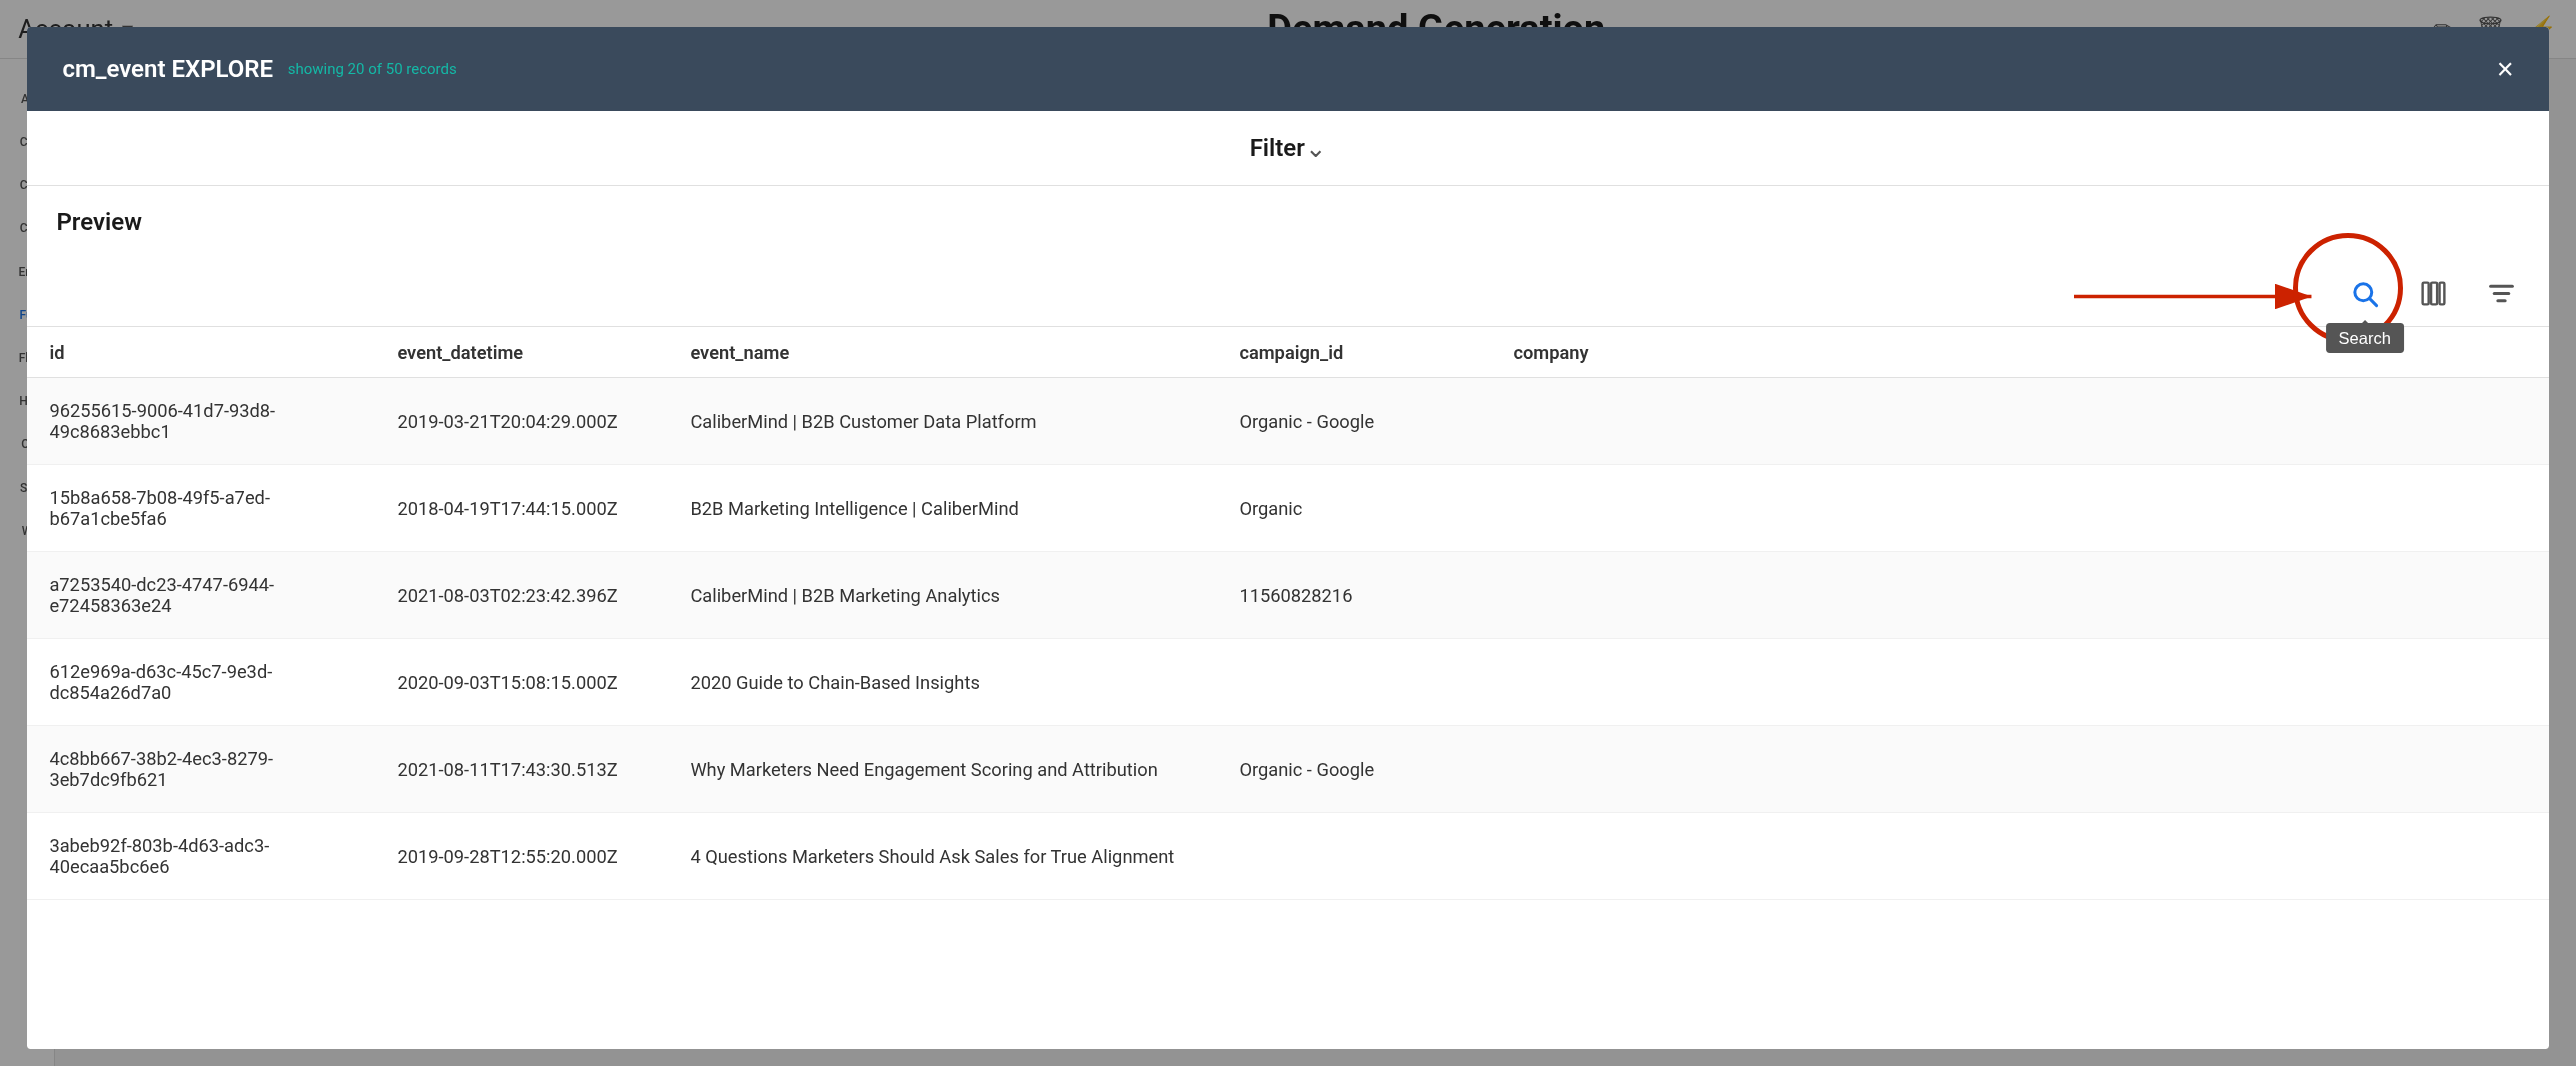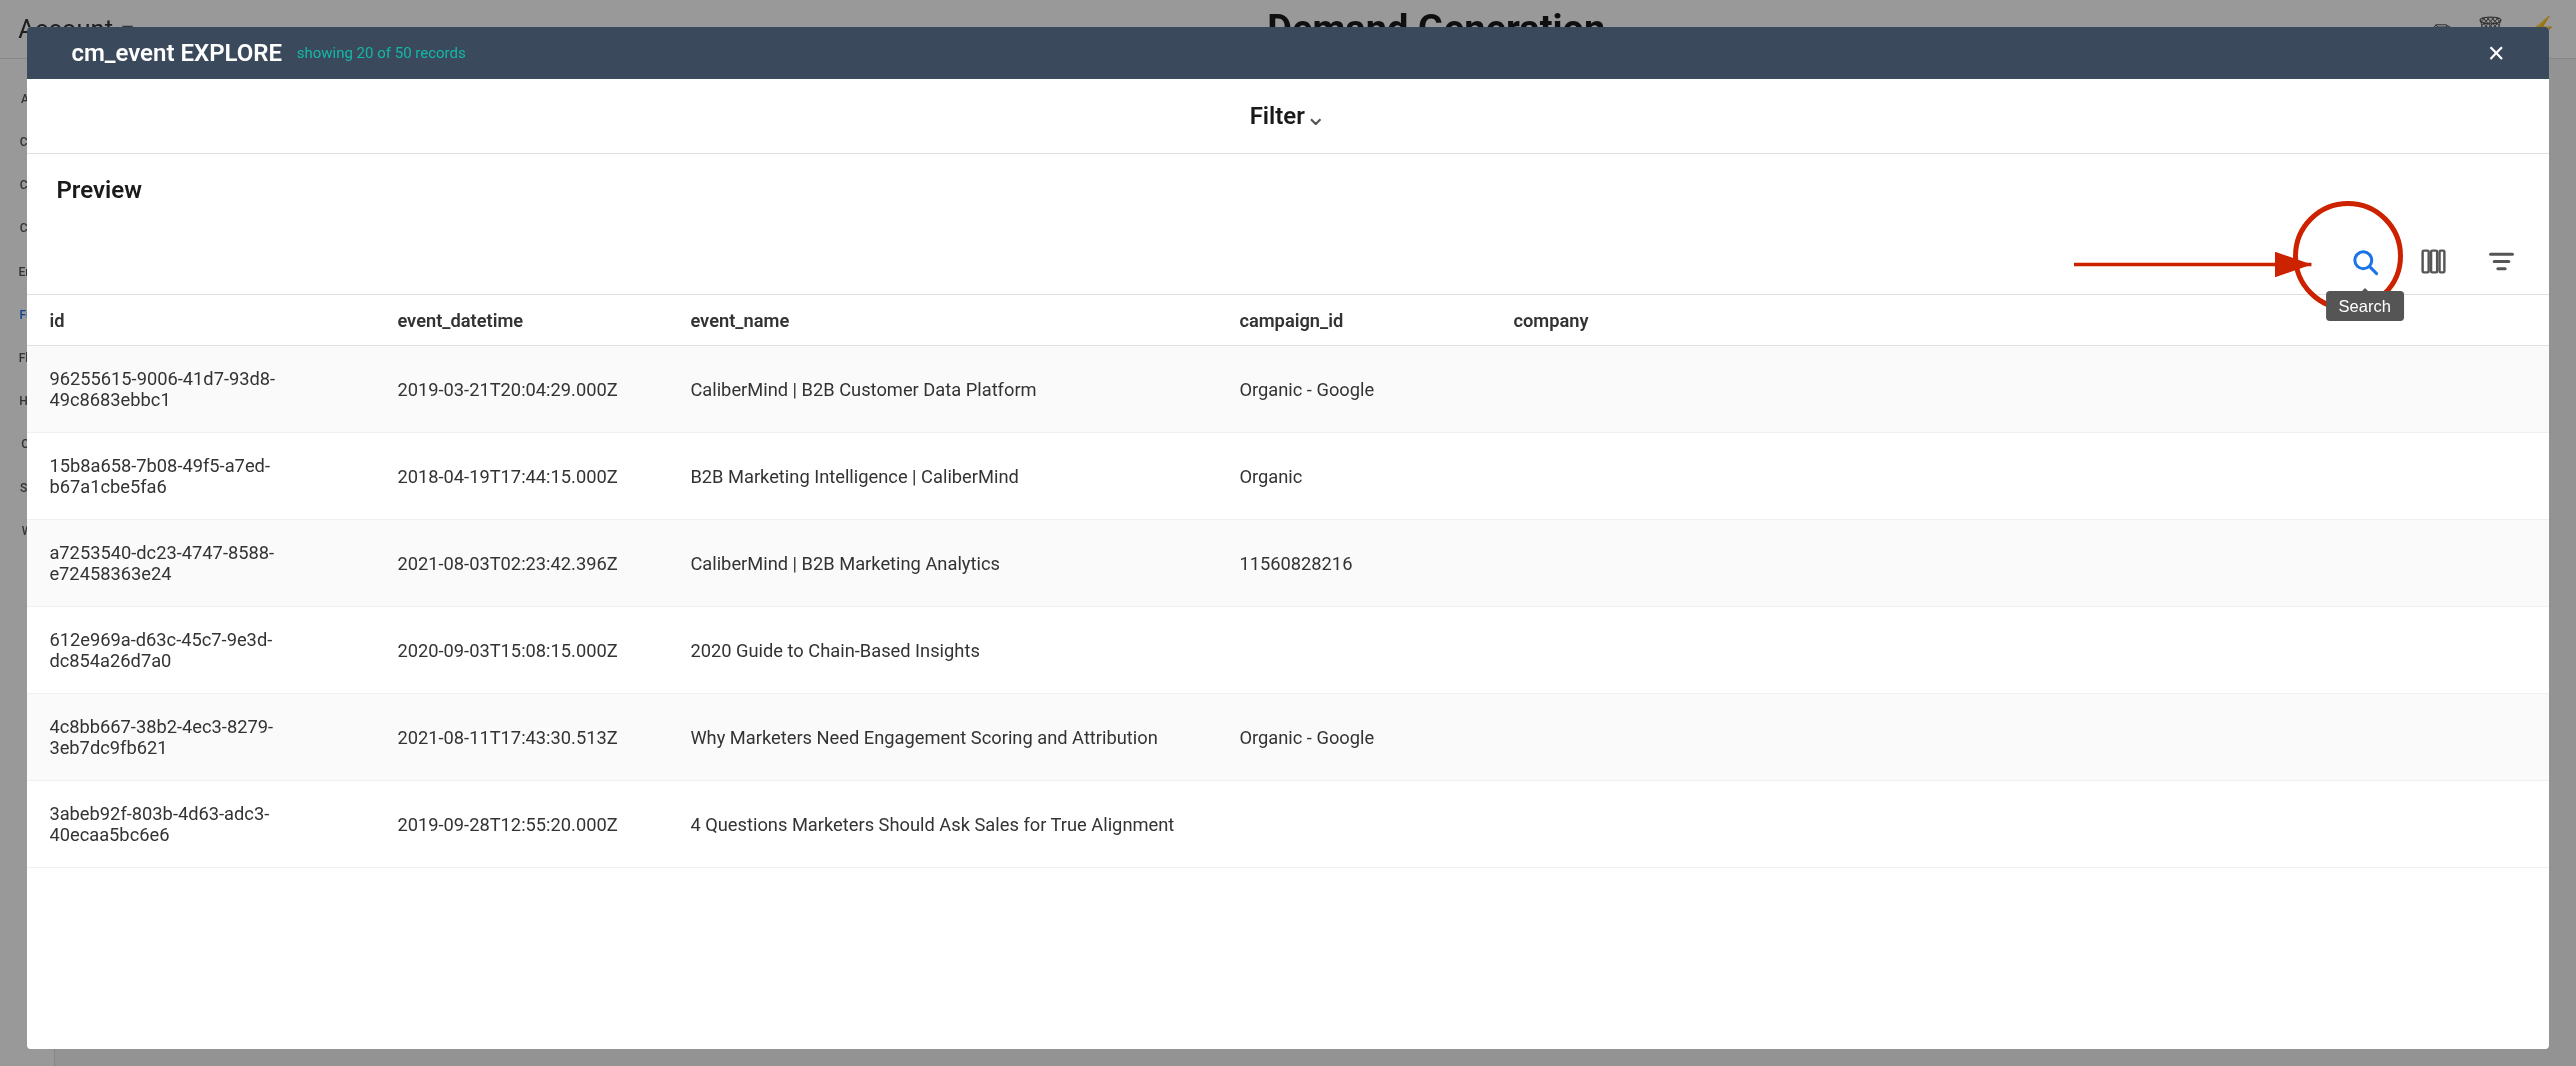--- a/index.html
+++ b/index.html
@@ -124,22 +124,22 @@
       border-radius: 3.7px;
       z-index: 20;
       display: flex;
       flex-direction: column;
       overflow: hidden;
     }
 
     .modal-header {
       background: #3a4a5c;
       color: #fff;
-      padding: 0 44px;
-      height: 52px;
+      padding: 0 35px;
+      height: 84px;
       display: flex;
       align-items: center;
       justify-content: space-between;
       flex-shrink: 0;
     }
 
     .modal-title-area {
       display: flex;
       align-items: center;
       gap: 14.6px;
@@ -434,21 +434,21 @@
               <td></td>
             </tr>
             <tr>
               <td>15b8a658-7b08-49f5-a7ed-b67a1cbe5fa6</td>
               <td>2018-04-19T17:44:15.000Z</td>
               <td>B2B Marketing Intelligence | CaliberMind</td>
               <td>Organic</td>
               <td></td>
             </tr>
             <tr>
-              <td>a7253540-dc23-4747-8588-e72458363e24</td>
+              <td>a7253540-dc23-4747-6944-e72458363e24</td>
               <td>2021-08-03T02:23:42.396Z</td>
               <td>CaliberMind | B2B Marketing Analytics</td>
               <td>11560828216</td>
               <td></td>
             </tr>
             <tr>
               <td>612e969a-d63c-45c7-9e3d-dc854a26d7a0</td>
               <td>2020-09-03T15:08:15.000Z</td>
               <td>2020 Guide to Chain-Based Insights</td>
               <td></td>

